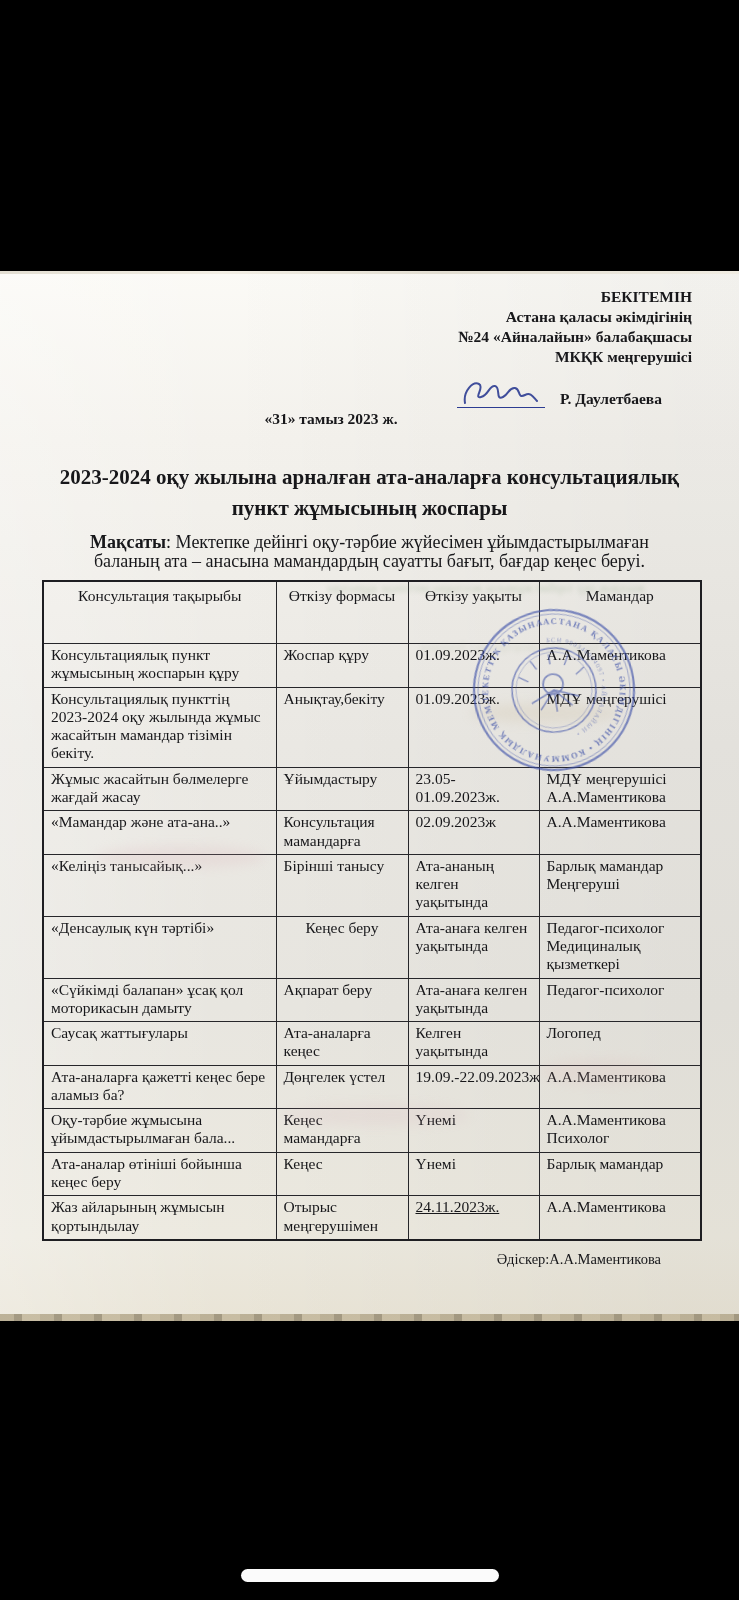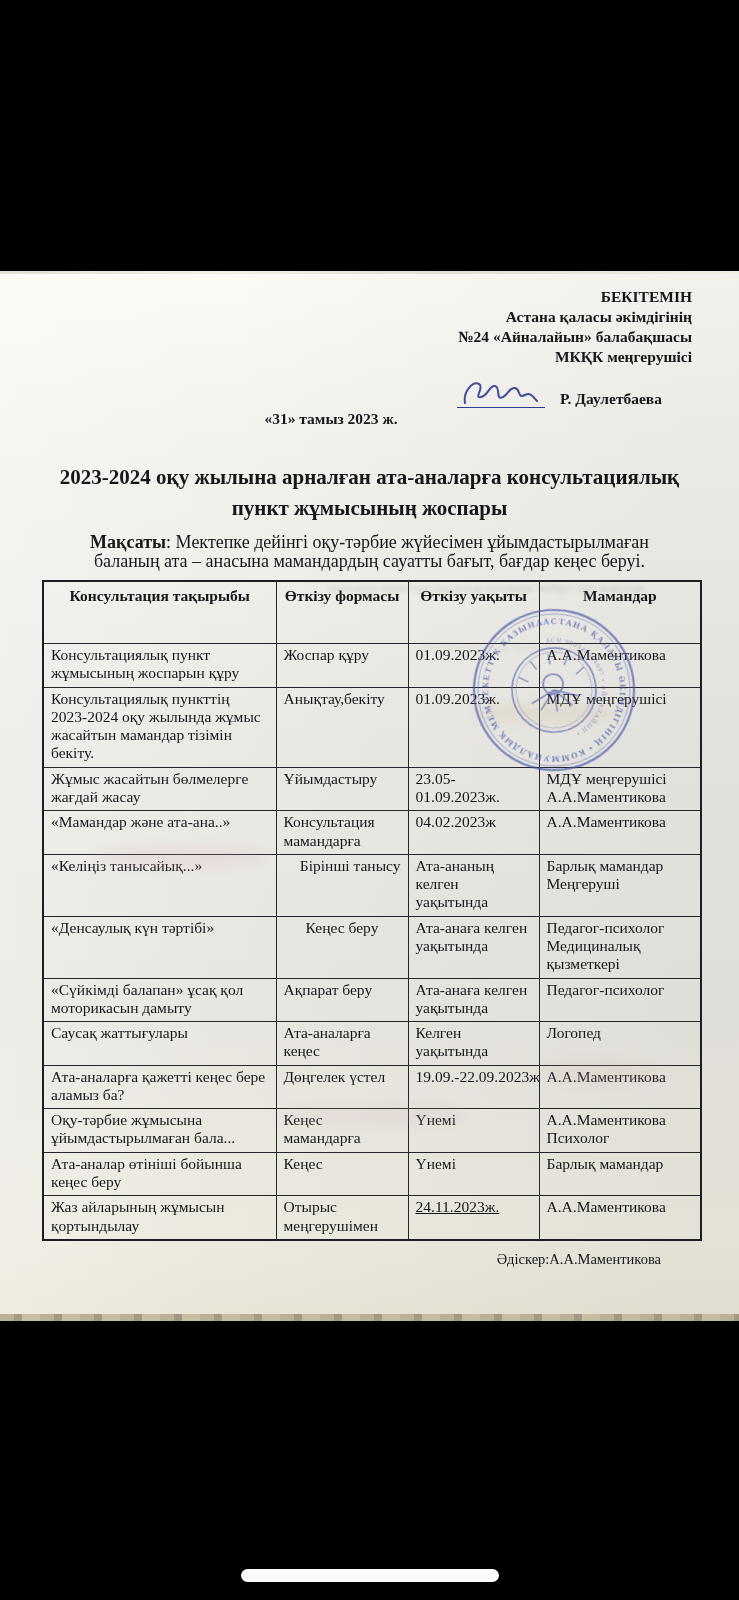--- a/index.html
+++ b/index.html
@@ -33,21 +33,21 @@
   
   .doc-title{margin:34px auto 0;width:660px;text-align:center;font-weight:bold;
              font-size:21px;line-height:31px;}
   .purpose{margin:9px auto 0;width:616px;text-align:center;font-size:18px;line-height:19px;}
   .purpose b{font-weight:bold;}
   
   table.plan{border-collapse:collapse;table-layout:fixed;width:658px;margin:9px 0 0 42px;
              font-size:15.5px;line-height:1.18;}
   table.plan th,table.plan td{border:1.6px solid #26262a;vertical-align:top;
              padding:2px 7px 4px 7px;overflow:hidden;}
-  table.plan th{height:52px;text-align:center;font-size:15.5px;font-weight:bold;padding-top:5px;}
+  table.plan th{height:52px;text-align:center;font-size:15.5px;font-weight:normal;padding-top:5px;}
   table.plan{border:2px solid #1e1e22;}
   .u{text-decoration:underline;}
   
   .methodist{margin:10px 78px 0 0;text-align:right;font-size:14.5px;}
   
   .bleed{position:absolute;pointer-events:none;transform:scaleX(-1);filter:blur(2px);
          font-size:13px;white-space:nowrap;}
   .bleed.g1{left:215px;top:309px;width:430px;color:#7e9a74;opacity:.33;}
   .bleed.g2{left:300px;top:368px;width:300px;color:#9aa88c;opacity:.22;}
   .blob{position:absolute;border-radius:50%;filter:blur(6px);pointer-events:none;}
@@ -155,26 +155,26 @@
           </tr>
           <tr>
             <td>Жұмыс жасайтын бөлмелерге жағдай жасау</td>
             <td>Ұйымдастыру</td>
             <td>23.05-01.09.2023ж.</td>
             <td>МДҰ меңгерушісі А.А.Маментикова</td>
           </tr>
           <tr>
             <td>«Мамандар және ата-ана..»</td>
             <td>Консультация мамандарға</td>
-            <td>04.02.2023ж</td>
+            <td>02.09.2023ж</td>
             <td>А.А.Маментикова</td>
           </tr>
           <tr>
             <td>«Келіңіз танысайық...»</td>
-            <td style="text-align: right; font-family: Liberation Serif, serif;">Бірінші танысу</td>
+            <td style="text-align: left; font-family: Liberation Serif, serif;">Бірінші танысу</td>
             <td>Ата-ананың келген уақытында</td>
             <td>Барлық мамандар Меңгеруші</td>
           </tr>
           <tr>
             <td>«Денсаулық күн тәртібі»</td>
             <td style="text-align: center;">Кеңес беру</td>
             <td>Ата-анаға келген уақытында</td>
             <td>Педагог-психолог Медициналық қызметкері</td>
           </tr>
           <tr>

